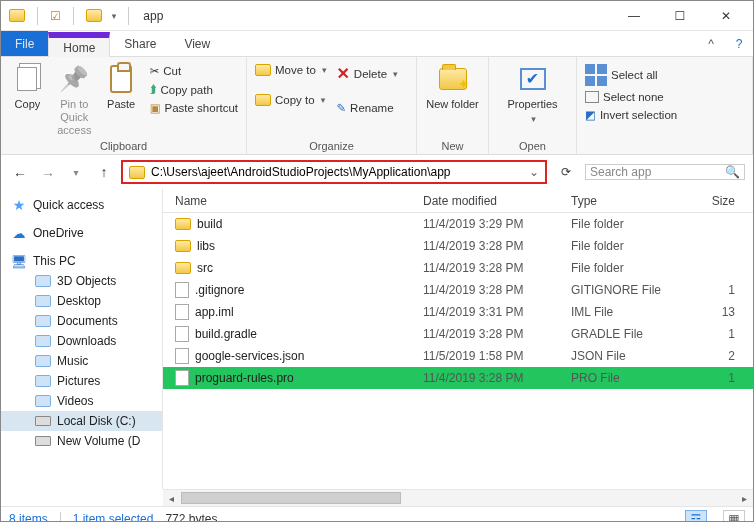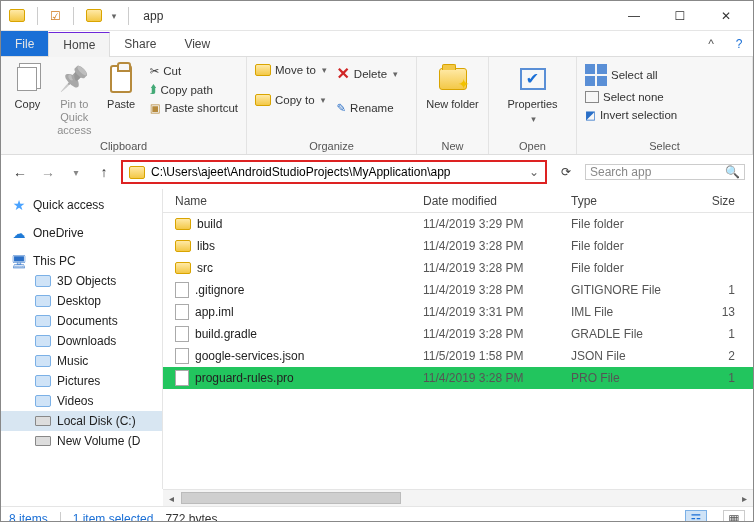--- a/index.html
+++ b/index.html
@@ -11,21 +11,21 @@
 .titlebar .qat .folder-mini { width: 16px; height: 13px; background: linear-gradient(#ffe9a6,#f3c847); border: 1px solid #d9a400; border-radius: 2px; }
 .titlebar .sep { width: 1px; height: 18px; background: #ccc; margin: 0 4px; }
 .titlebar .title { margin-left: 6px; font-size: 12px; color: #333; }
 .titlebar .spacer { flex: 1; }
 .titlebar .winbtn { width: 46px; height: 28px; display: flex; align-items: center; justify-content: center; color: #333; }
 
 
 .tabs { height: 26px; display: flex; align-items: stretch; border-bottom: 1px solid #ddd; }
 .tabs .tab { padding: 0 14px; display: flex; align-items: center; font-size: 12px; color: #444; }
 .tabs .tab.file { background: #1a6fd6; color: #e5e5e5; }
-.tabs .tab.active { background: #f4f4f4; border-top: 1px solid #6d28d9; border-left: 1px solid #ddd; border-right: 1px solid #ddd; position: relative; top: 1px; }
+.tabs .tab.active { background: #f4f4f4; border-top: 6px solid #6d28d9; border-left: 1px solid #ddd; border-right: 1px solid #ddd; position: relative; top: 1px; }
 .tabs .spacer { flex: 1; }
 .tabs .help { width: 28px; display: flex; align-items: center; justify-content: center; color: #555; }
 
 
 .ribbon { height: 98px; background: #f7f7f7; border-bottom: 1px solid #ddd; display: flex; }
 .group { border-right: 1px solid #e3e3e3; display: flex; flex-direction: column; padding: 2px 6px 0 6px; }
 .group-body { flex: 1; display: flex; align-items: flex-start; gap: 6px; }
 .group-label { text-align: center; font-size: 11px; color: #555; padding: 2px 0; }
 .bigbtn { width: 58px; display: flex; flex-direction: column; align-items: center; justify-content: flex-start; gap: 3px; padding-top: 4px; font-size: 11px; color: #333; text-align: center; line-height: 1.2; }
 .bigbtn.disabled { opacity: 0.55; }
@@ -238,21 +238,20 @@
         <div class="smallrow">
             <span style="border:1px solid #888;width:14px;height:12px;display:inline-block"></span>
             <span>Select none</span>
           </div>
         <div class="smallrow">
             <span style="color:#2a6fc7">◩</span>
             <span>Invert selection</span>
           </div>
       </div>
     </div>
-    <div class="group-label">Select</div>
   </div>
 </div>
 
 <div class="navbar">
   <div class="navbtn enabled">←</div>
   <div class="navbtn">→</div>
   <div class="navbtn" style="font-size:10px">▾</div>
   <div class="navbtn enabled">↑</div>
   <div class="addr-wrap">
     <div class="addr-folder"></div>

